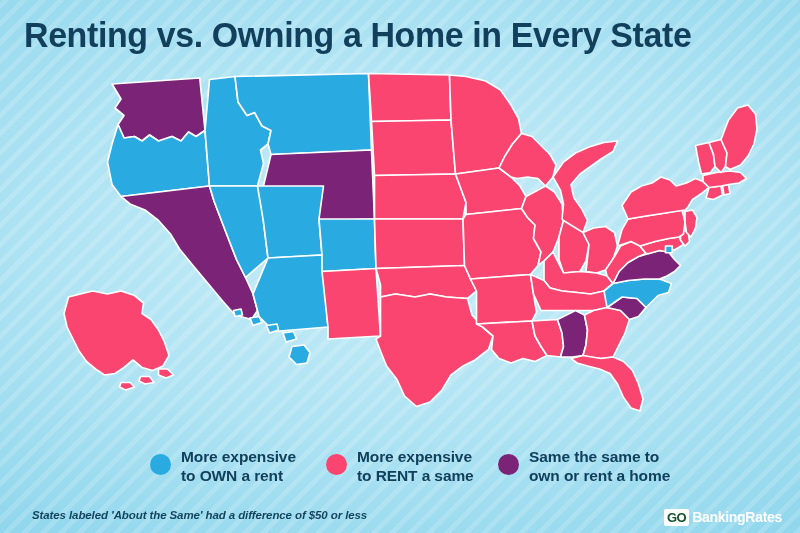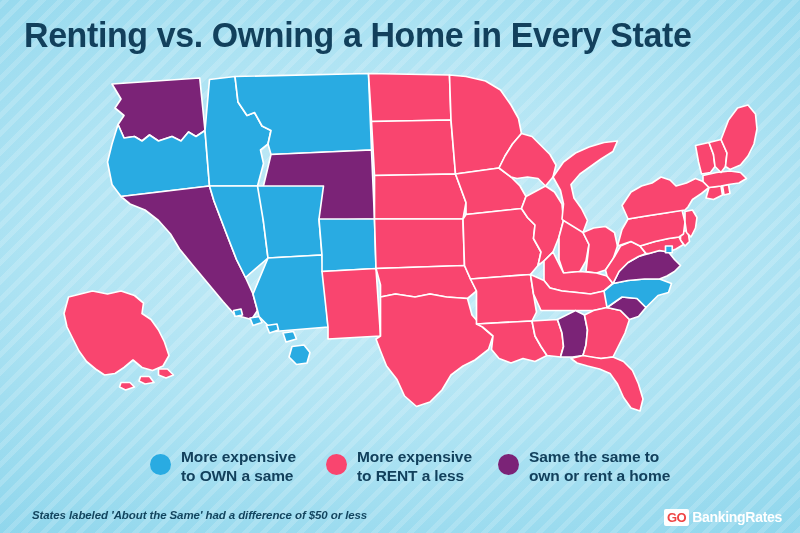--- a/index.html
+++ b/index.html
@@ -65,21 +65,21 @@
     color:#13455F;white-space:nowrap;
     letter-spacing:-0.1px;
   }
 
   
   #logo{
     position:absolute;right:18px;top:508px;
     display:flex;align-items:center;height:18px;
   }
   #logo-go{
-    background:#FFFFFF;color:#ef4444;
+    background:#FFFFFF;color:#14532d;
     font-size:13px;font-weight:bold;line-height:15px;
     padding:1px 3px 1px 3px;border-radius:2px;
     letter-spacing:-0.5px;
   }
   #logo-name{
     color:#FFFFFF;font-size:14px;font-weight:bold;line-height:15px;
     margin-left:3px;letter-spacing:-0.3px;
   }
 </style>
 </head>
@@ -150,28 +150,28 @@
         <path d="M250 318 L260 316 L262 324 L252 326 Z M272 328 L284 326 L288 334 L276 338 Z M294 338 L308 336 L310 344 L298 348 Z M316 348 L330 346 L334 356 L320 360 Z M328 366 L344 364 L352 374 L348 388 L334 390 L324 380 Z" fill="#29ABE2"></path>
       </g>
     </svg>
   </div>
 
   <div id="legend">
     <div class="legend-item" id="legend-item-0">
       <span class="legend-dot" style="background: rgb(41, 171, 226);"></span>
       <span class="legend-text">
         <span>More expensive</span><br>
-        <span>to OWN a same</span>
+        <span>to OWN a rent</span>
       </span>
     </div>
     <div class="legend-item" id="legend-item-1">
       <span class="legend-dot" style="background: rgb(249, 69, 111);"></span>
       <span class="legend-text">
         <span>More expensive</span><br>
-        <span>to RENT a less</span>
+        <span>to RENT a same</span>
       </span>
     </div>
     <div class="legend-item" id="legend-item-2">
       <span class="legend-dot" style="background: rgb(123, 35, 119);"></span>
       <span class="legend-text">
         <span>Same the same to</span><br>
         <span>own or rent a home</span>
       </span>
     </div>
   </div>

